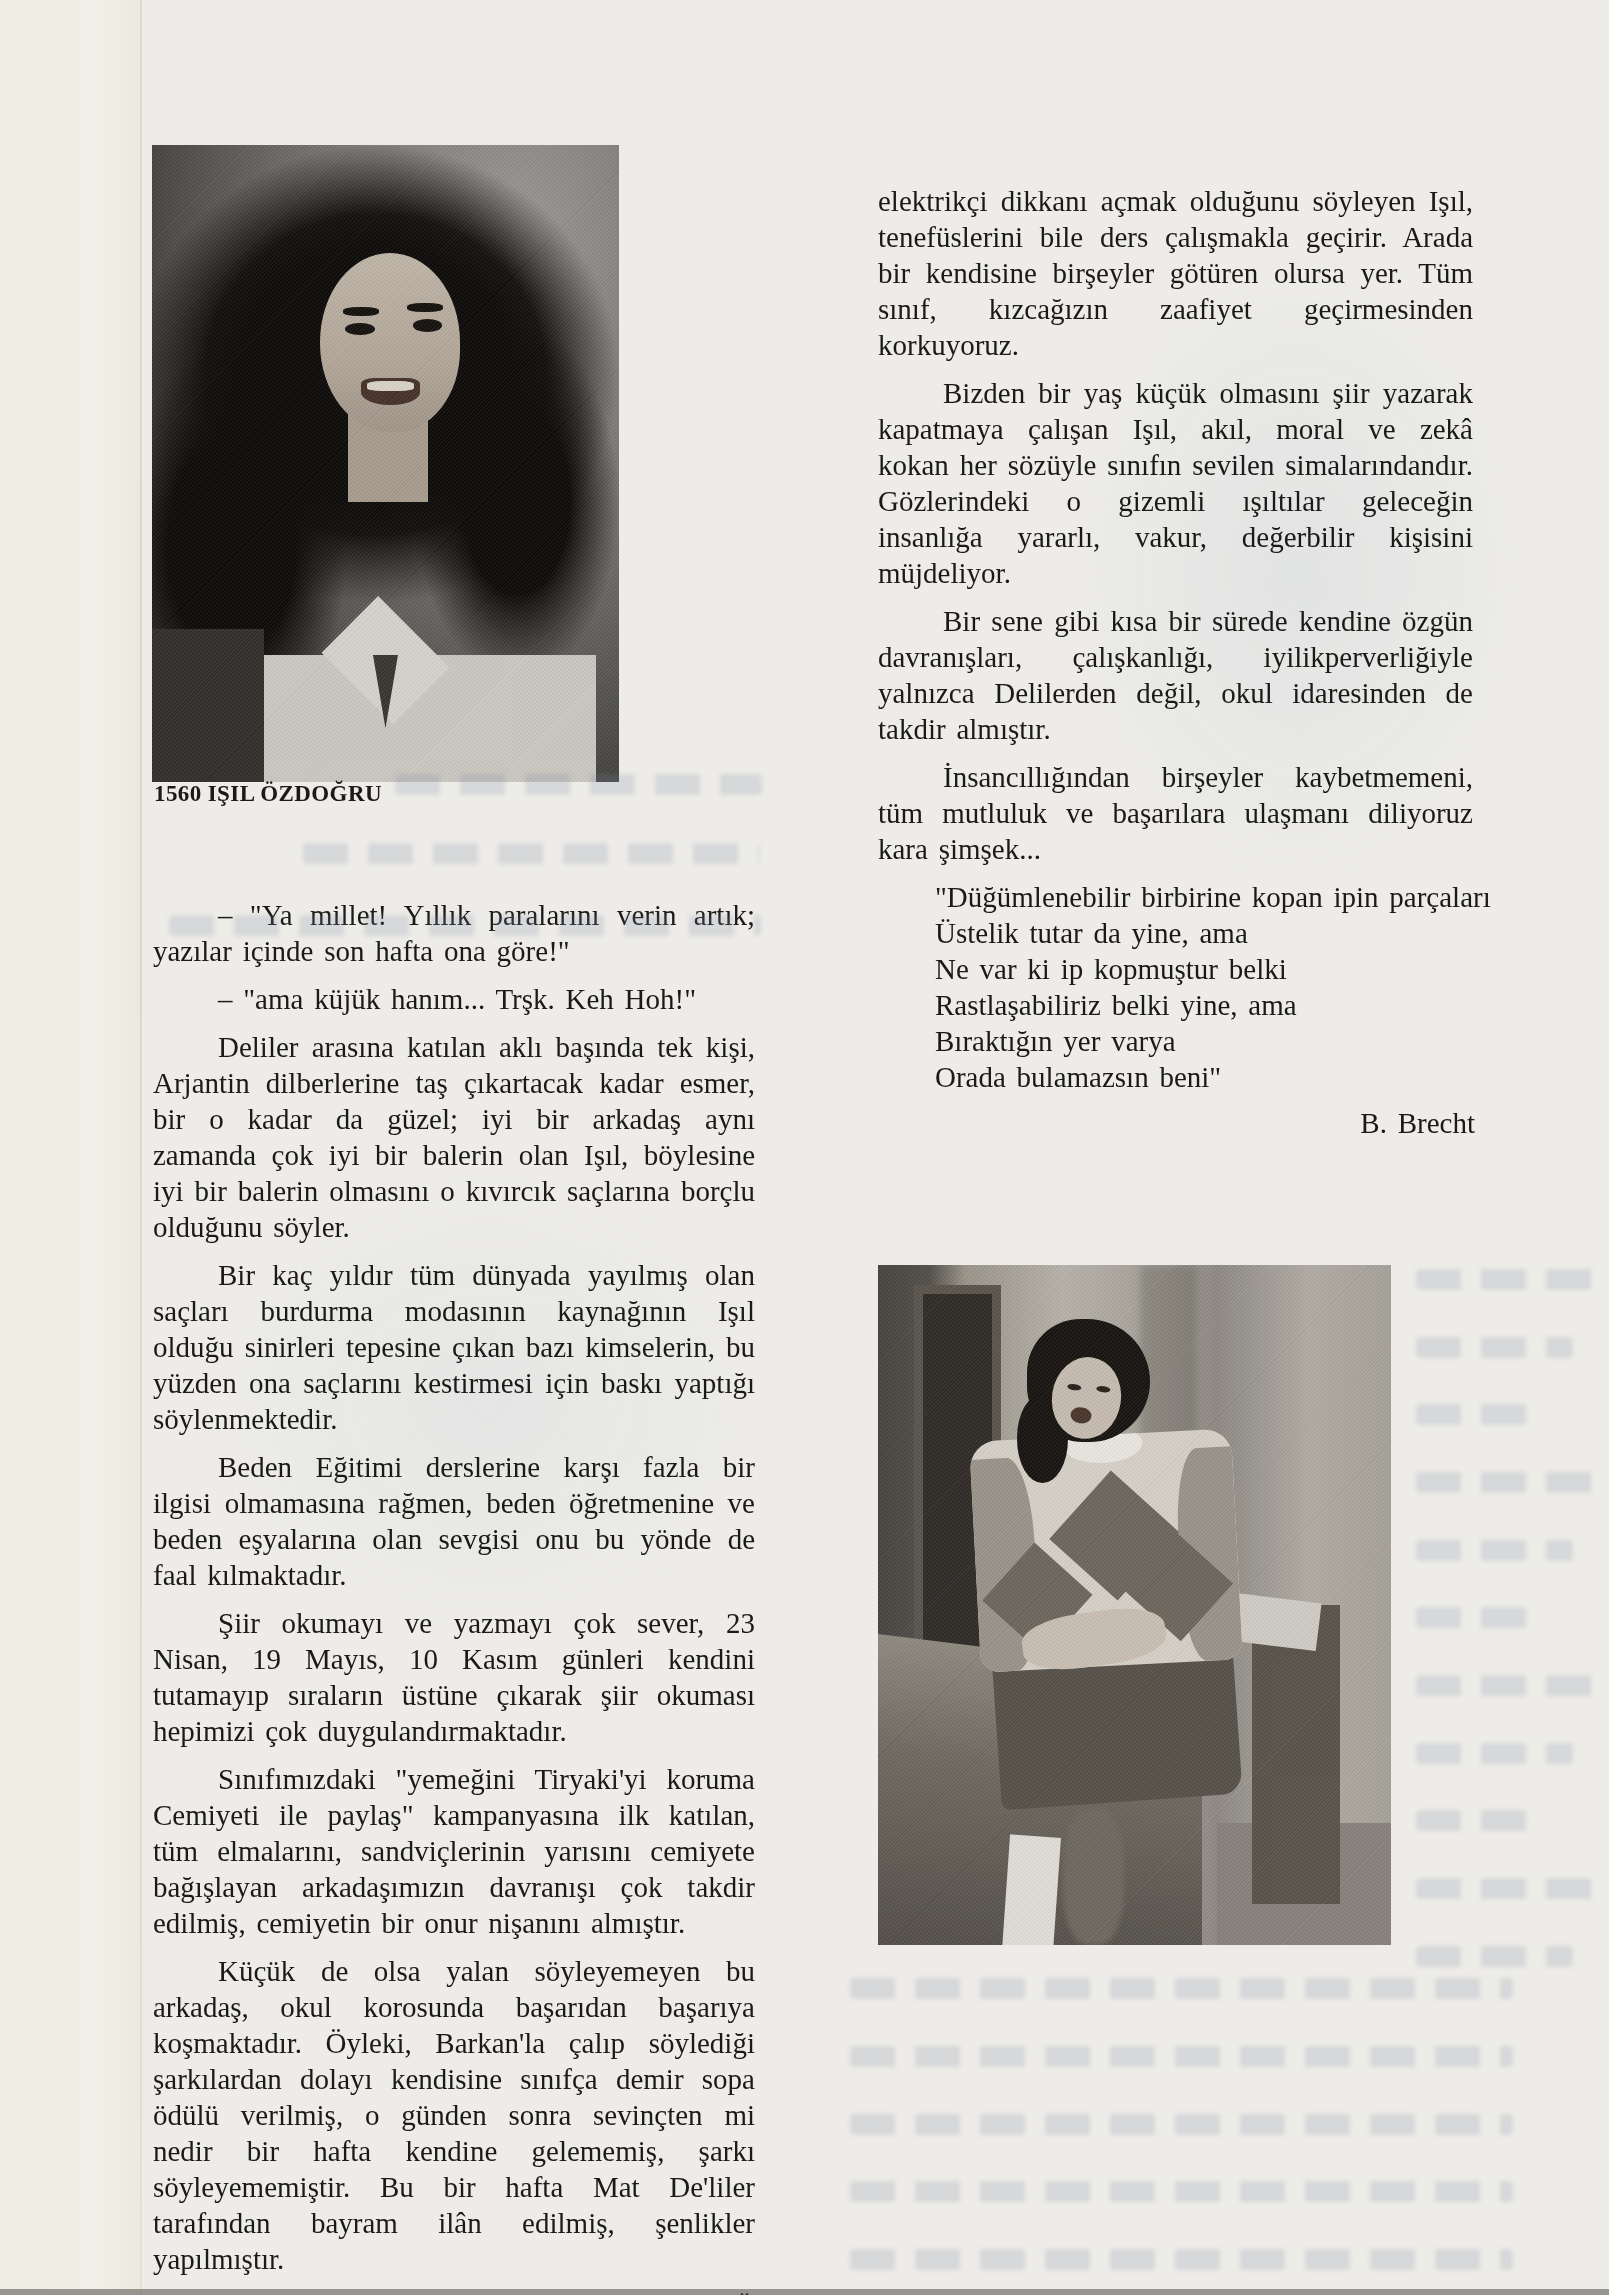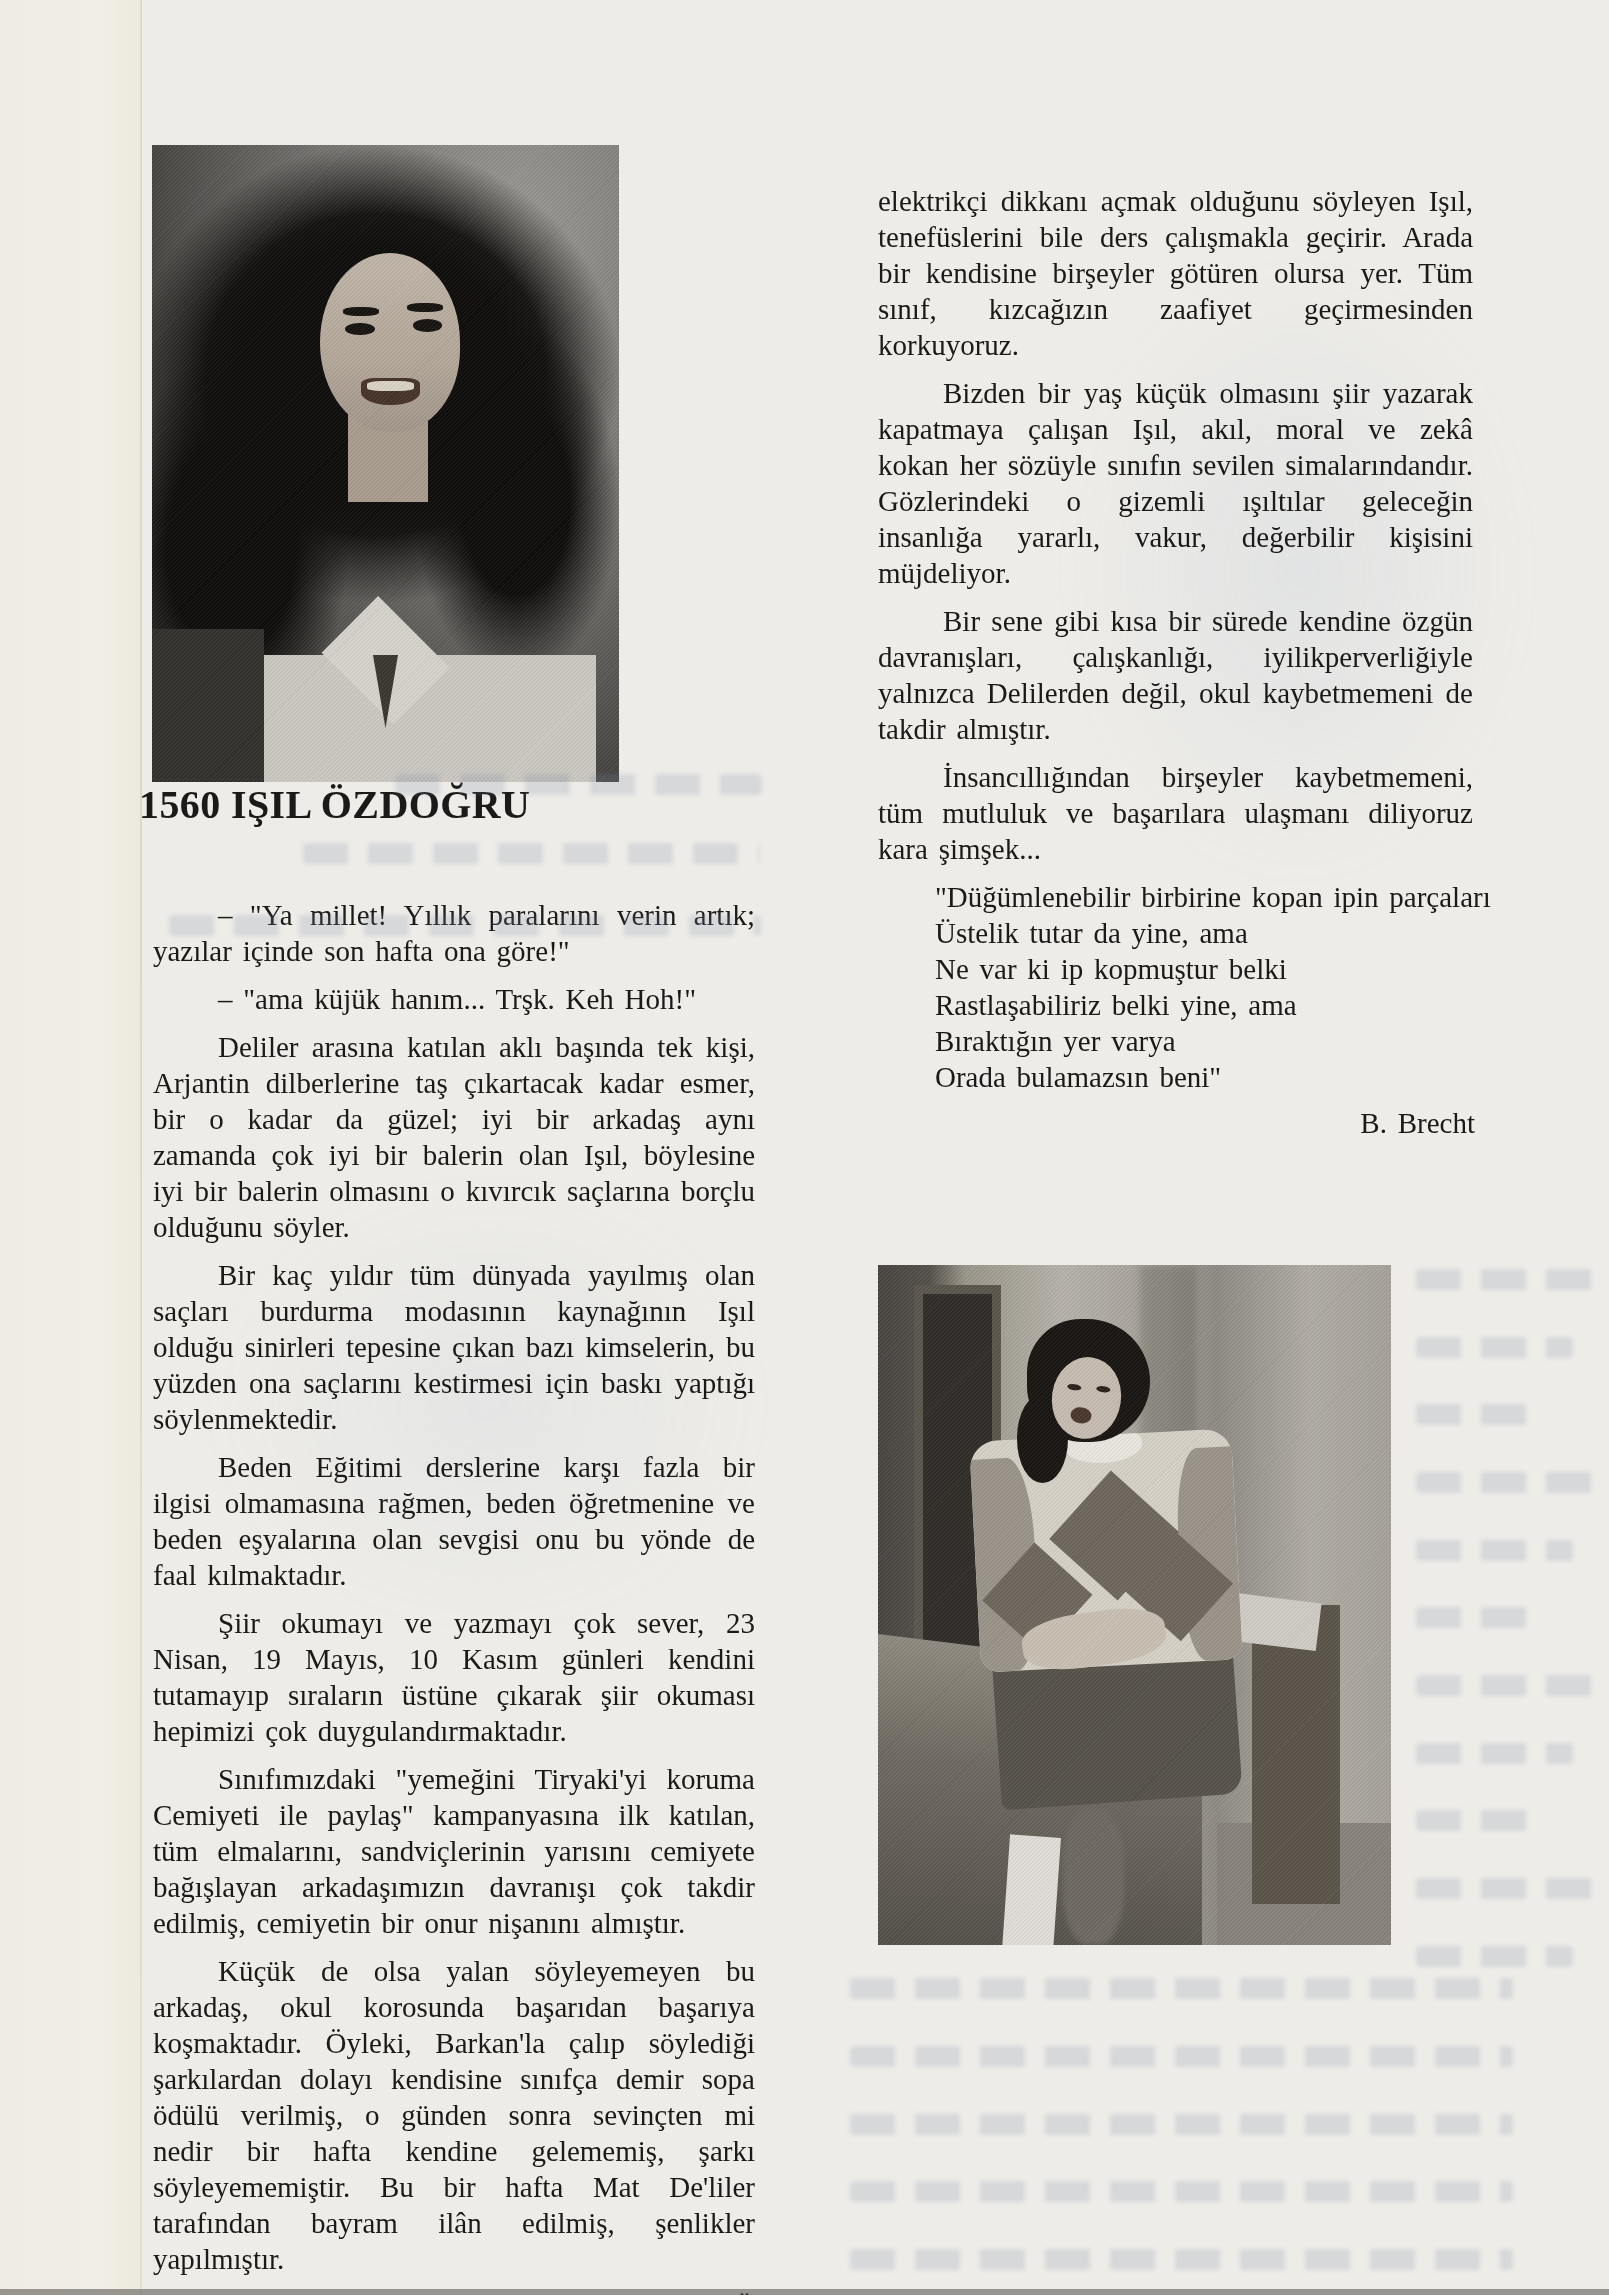--- a/index.html
+++ b/index.html
@@ -6,22 +6,22 @@
   body{width:1610px;height:2295px;background:#e9e8e4;}
   .page{position:relative;width:1610px;height:2295px;overflow:hidden;
         background:#edece8;font-family:"Liberation Serif","DejaVu Serif",serif;color:#1b1a18;}
   .left-strip{position:absolute;left:0;top:0;width:140px;height:100%;
         background:linear-gradient(90deg,#efece3 0%,#f1eee7 70%,#eceade 100%);}
   .gutter-line{position:absolute;left:140px;top:0;width:2.1px;height:100%;
         background:linear-gradient(180deg,#dcd7c4,#d8d4c4 40%,#e3decd);opacity:.85;}
   .bottom-edge{position:absolute;left:0;bottom:0;width:100%;height:6.3px;background:#504e48;opacity:.55;}
 
   
-  .heading{position:absolute;left:139px;top:781px;width:635px;
-        font-size:40px;font-weight:bold;letter-spacing:0.4px;font-family:Liberation Serif, serif;}
+  .heading{position:absolute;left:154px;top:781px;width:635px;
+        font-size:23px;font-weight:bold;letter-spacing:0.4px;font-family:Liberation Serif, serif;}
   .col{position:absolute;font-size:29px;line-height:36px;text-align:justify;word-spacing:3.5px;}
   .col-left{left:141px;top:885px;width:626px;}
   .col-right{left:866px;top:171px;width:619px;}
   .para{margin:12px;text-indent:65px;}
   .para.cont{text-indent:0;}
   .poem{margin:0 0 0 69px;text-align:left;}
   .poem-line{white-space:nowrap;}
   .signature{margin-top:10px;text-align:right;padding-right:10px;font-size:29px;}
 
   
@@ -131,21 +131,21 @@
     <p class="para">Beden Eğitimi derslerine karşı fazla bir ilgisi olmamasına rağmen, beden öğretmenine ve beden eşyalarına olan sevgisi onu bu yönde de faal kılmaktadır.</p>
     <p class="para">Şiir okumayı ve yazmayı çok sever, 23 Nisan, 19 Mayıs, 10 Kasım günleri kendini tutamayıp sıraların üstüne çıkarak şiir okuması hepimizi çok duygulandırmaktadır.</p>
     <p class="para">Sınıfımızdaki "yemeğini Tiryaki'yi koruma Cemiyeti ile paylaş" kampanyasına ilk katılan, tüm elmalarını, sandviçlerinin yarısını cemiyete bağışlayan arkadaşımızın davranışı çok takdir edilmiş, cemiyetin bir onur nişanını almıştır.</p>
     <p class="para">Küçük de olsa yalan söyleyemeyen bu arkadaş, okul korosunda başarıdan başarıya koşmaktadır. Öyleki, Barkan'la çalıp söylediği şarkılardan dolayı kendisine sınıfça demir sopa ödülü verilmiş, o günden sonra sevinçten mi nedir bir hafta kendine gelememiş, şarkı söyleyememiştir. Bu bir hafta Mat De'liler tarafından bayram ilân edilmiş, şenlikler yapılmıştır.</p>
     <p class="para">Hayatının en yakın amacının ODTÜ Elektiriğe girip iyi bir tesisatçı olup, ampul falan satan bir</p>
   </div>
 
   <div class="col col-right">
     <p class="para cont">elektrikçi dikkanı açmak olduğunu söyleyen Işıl, tenefüslerini bile ders çalışmakla geçirir. Arada bir kendisine birşeyler götüren olursa yer. Tüm sınıf, kızcağızın zaafiyet geçirmesinden korkuyoruz.</p>
     <p class="para">Bizden bir yaş küçük olmasını şiir yazarak kapatmaya çalışan Işıl, akıl, moral ve zekâ kokan her sözüyle sınıfın sevilen simalarındandır. Gözlerindeki o gizemli ışıltılar geleceğin insanlığa yararlı, vakur, değerbilir kişisini müjdeliyor.</p>
-    <p class="para">Bir sene gibi kısa bir sürede kendine özgün davranışları, çalışkanlığı, iyilikperverliğiyle yalnızca Delilerden değil, okul kaybetmemeni de takdir almıştır.</p>
+    <p class="para">Bir sene gibi kısa bir sürede kendine özgün davranışları, çalışkanlığı, iyilikperverliğiyle yalnızca Delilerden değil, okul idaresinden de takdir almıştır.</p>
     <p class="para">İnsancıllığından birşeyler kaybetmemeni, tüm mutluluk ve başarılara ulaşmanı diliyoruz kara şimşek...</p>
     <div class="poem">
       <div class="poem-line">"Düğümlenebilir birbirine kopan ipin parçaları</div>
       <div class="poem-line">Üstelik tutar da yine, ama</div>
       <div class="poem-line">Ne var ki ip kopmuştur belki</div>
       <div class="poem-line">Rastlaşabiliriz belki yine, ama</div>
       <div class="poem-line">Bıraktığın yer varya</div>
       <div class="poem-line">Orada bulamazsın beni"</div>
     </div>
     <div class="signature">B. Brecht</div>

